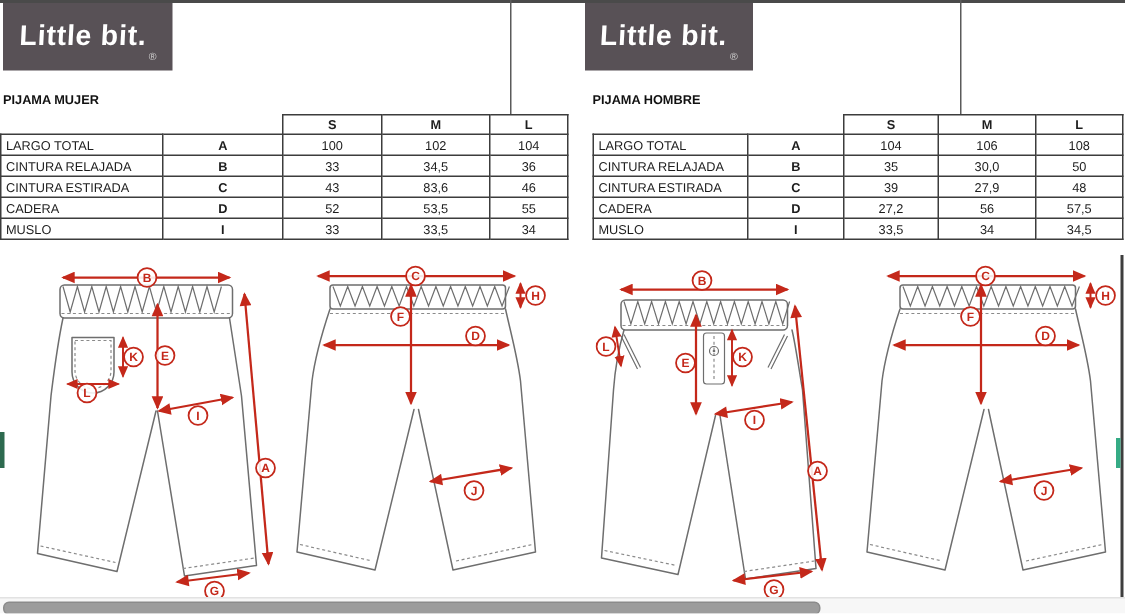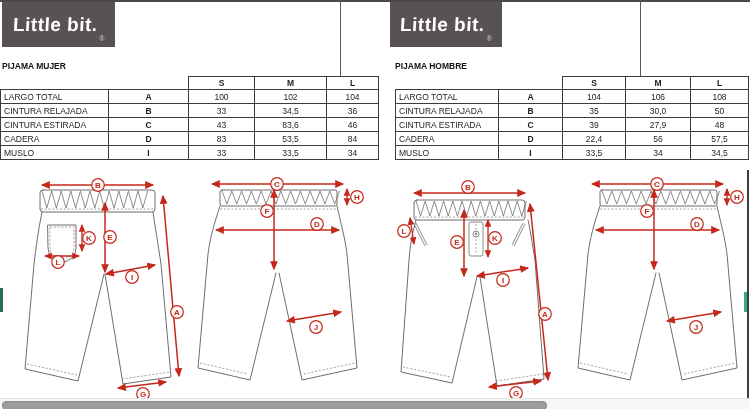--- a/index.html
+++ b/index.html
@@ -93,23 +93,23 @@
     <tr>
       <td class="lbl">CINTURA ESTIRADA</td>
       <td class="b">C</td>
       <td>43</td>
       <td>83,6</td>
       <td>46</td>
     </tr>
     <tr>
       <td class="lbl">CADERA</td>
       <td class="b">D</td>
-      <td>83</td>
+      <td>52</td>
       <td>53,5</td>
-      <td>84</td>
+      <td>55</td>
     </tr>
     <tr>
       <td class="lbl">MUSLO</td>
       <td class="b">I</td>
       <td>33</td>
       <td>33,5</td>
       <td>34</td>
     </tr>
   </tbody>
     </table>
@@ -247,21 +247,21 @@
     <tr>
       <td class="lbl">CINTURA ESTIRADA</td>
       <td class="b">C</td>
       <td>39</td>
       <td>27,9</td>
       <td>48</td>
     </tr>
     <tr>
       <td class="lbl">CADERA</td>
       <td class="b">D</td>
-      <td>22,4</td>
+      <td>27,2</td>
       <td>56</td>
       <td>57,5</td>
     </tr>
     <tr>
       <td class="lbl">MUSLO</td>
       <td class="b">I</td>
       <td>33,5</td>
       <td>34</td>
       <td>34,5</td>
     </tr>

